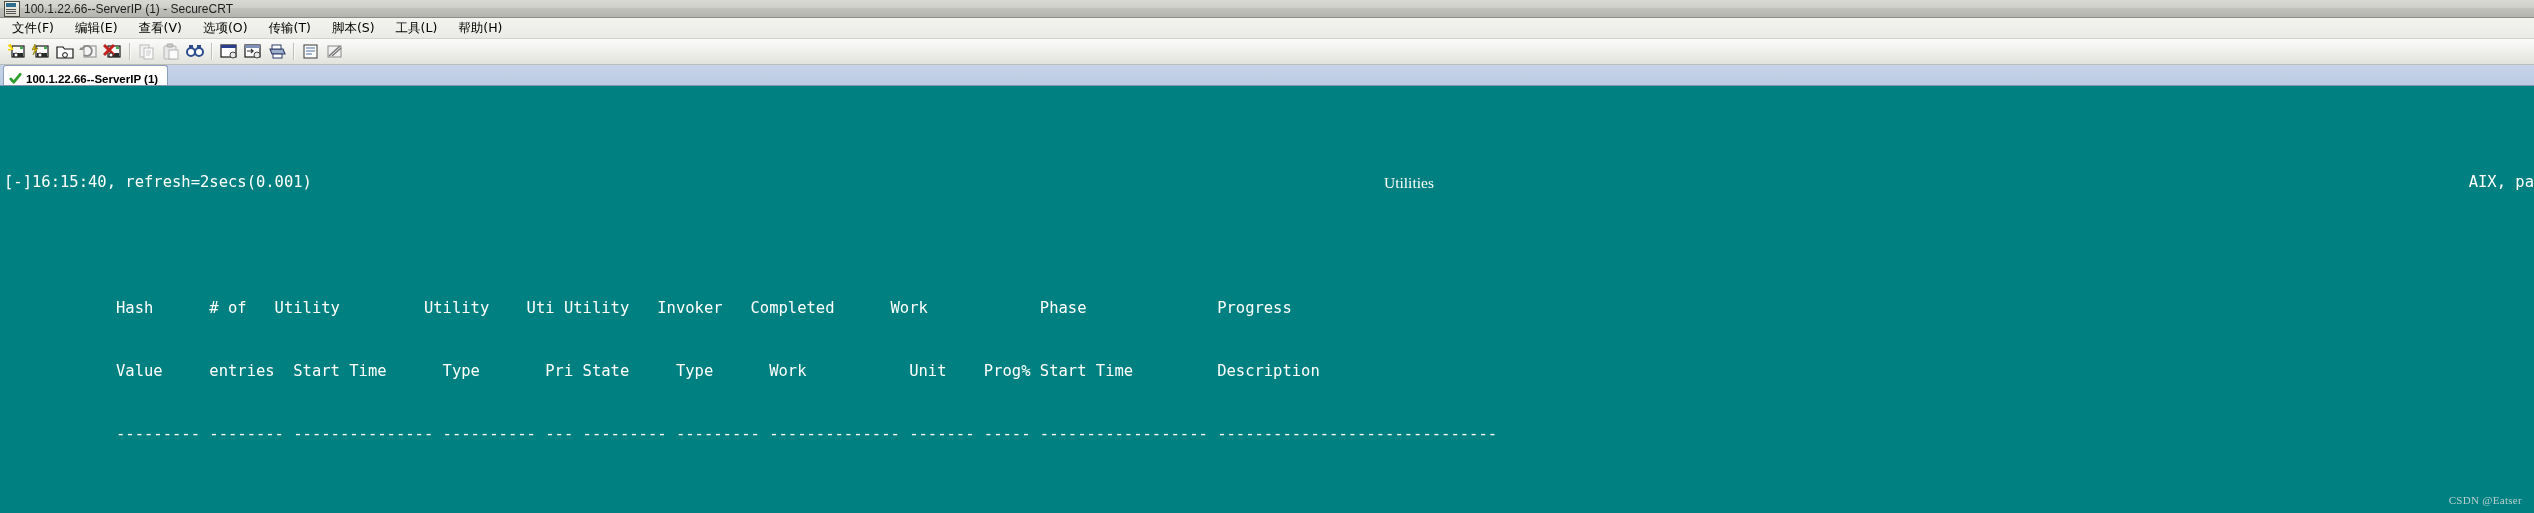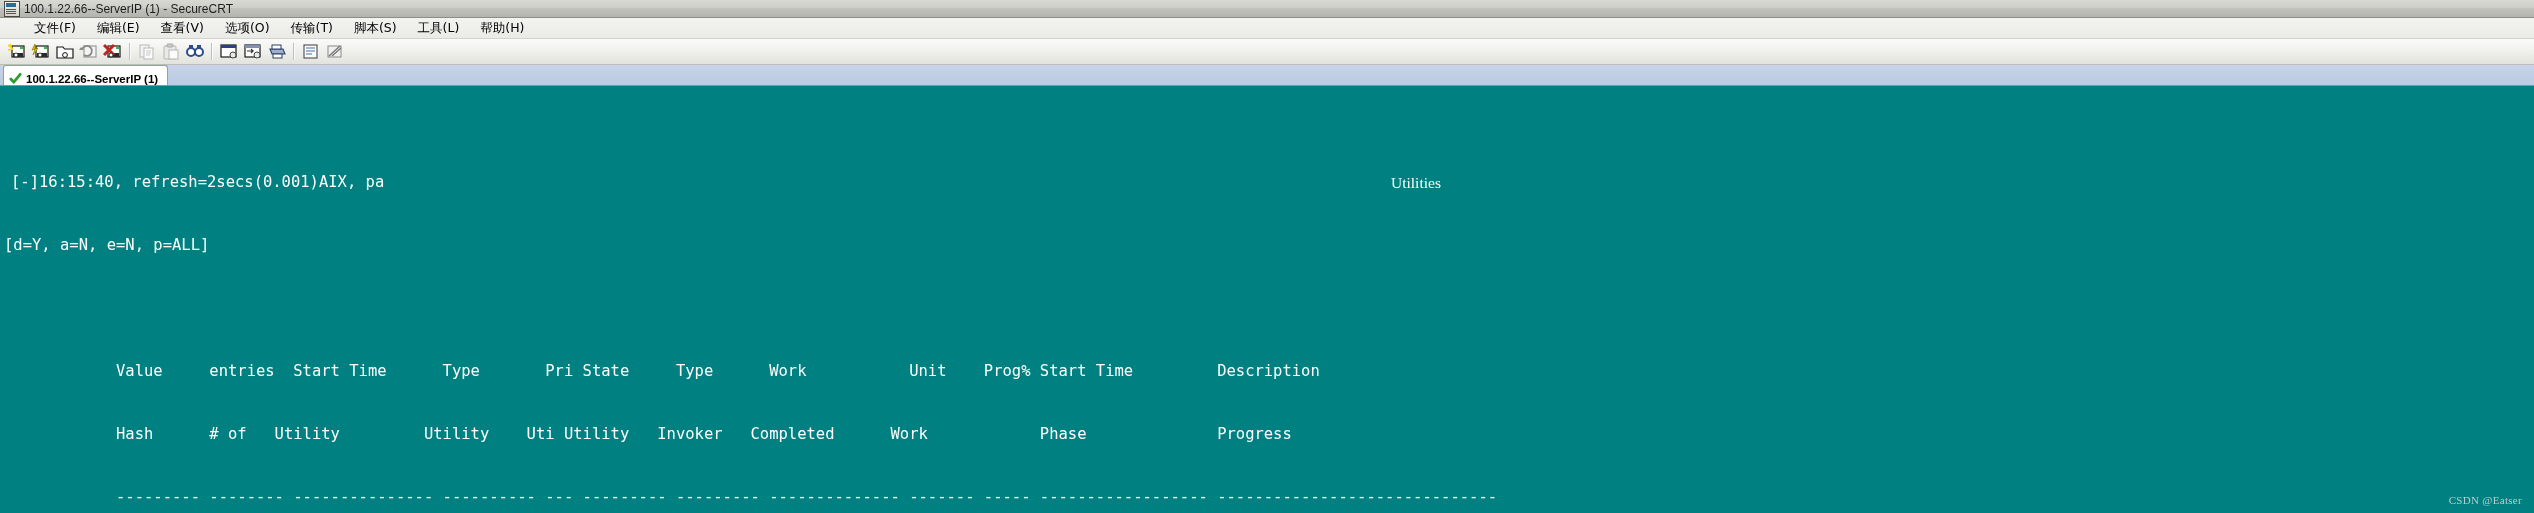--- a/index.html
+++ b/index.html
@@ -55,21 +55,21 @@
     letter-spacing: 0px;
   }
 
   
   .menubar {
     height: 20px;
     background: linear-gradient(to bottom, #f3f3f0 0%, #eaeae6 100%);
     border-bottom: 1px solid #d3d3cd;
     display: flex;
     align-items: center;
-    padding-left: 24px;
+    padding-left: 2px;
   }
   .menu-item {
     font-size: 12.5px;
     color: #000;
     padding: 2px 11px 2px 10px;
     white-space: nowrap;
     line-height: 14px;
     font-family: "DejaVu Sans", sans-serif;
   }
 
@@ -309,27 +309,26 @@
   <div class="tab">
     <svg class="tab-check" viewBox="0 0 14 14">
       <path d="M2 7.5 L5.2 11 L12 2.5" stroke="#2e9e2e" stroke-width="3" fill="none" stroke-linecap="round" stroke-linejoin="round"></path>
     </svg>
     <span>100.1.22.66--ServerIP (1)</span>
   </div>
 </div>
 
 <div class="terminal">
   <div class="term-inner">
-    <div class="trow" style="display:flex; justify-content:flex-start;margin-left:7px;">
+    <div class="trow" style="display:flex; justify-content:space-between;">
       <span>[-]16:15:40, refresh=2secs(0.001)</span>
       <span style="position:absolute; left:1380px;font-family:Liberation Serif, serif;">Utilities</span>
       <span>AIX, pa</span>
     </div>
-    <div class="trow">[d=Y, a=N, e=N, p=ALL]</div>
     <div class="trow">&nbsp;</div>
+    <div class="trow">            Hash      # of   Utility         Utility    Uti Utility   Invoker   Completed      Work            Phase              Progress</div>
     <div class="trow">            Value     entries  Start Time      Type       Pri State     Type      Work           Unit    Prog% Start Time         Description</div>
-    <div class="trow">            Hash      # of   Utility         Utility    Uti Utility   Invoker   Completed      Work            Phase              Progress</div>
     <div class="trow">            --------- -------- --------------- ---------- --- --------- --------- -------------- ------- ----- ------------------ ------------------------------</div>
     
     
   </div>
   <div class="watermark">CSDN @Eatser</div>
 </div>
 
 </body></html>

